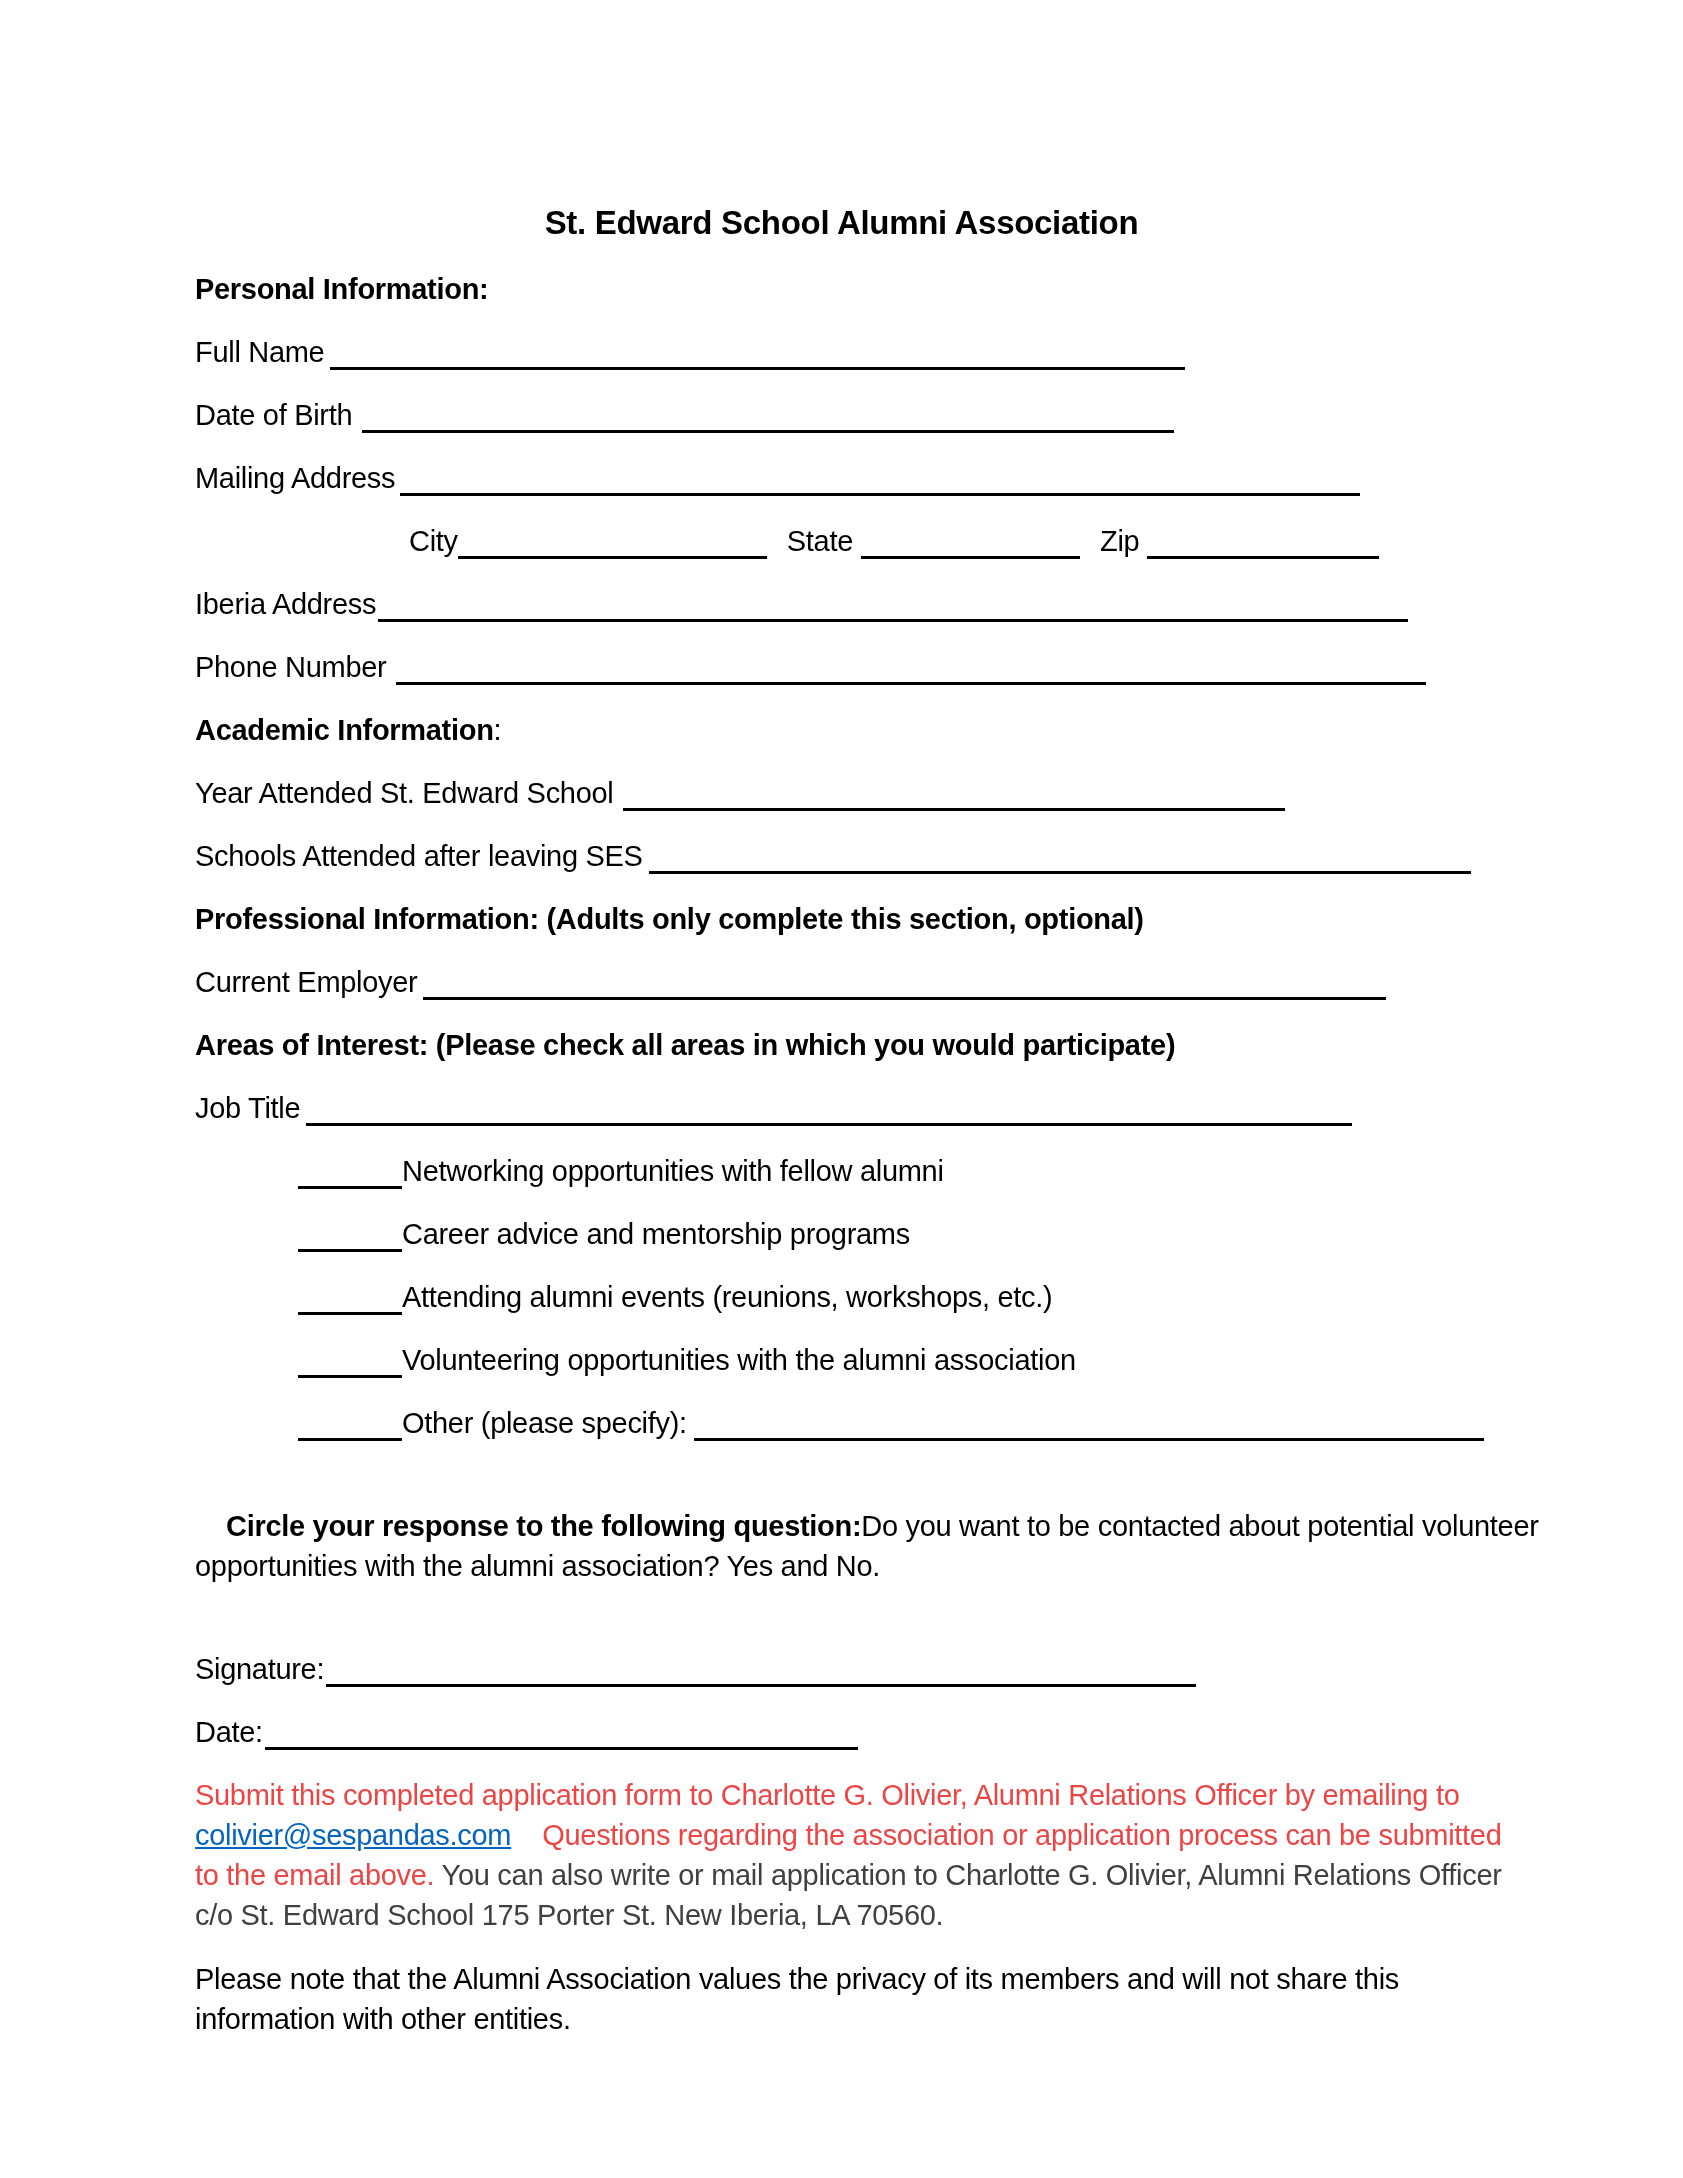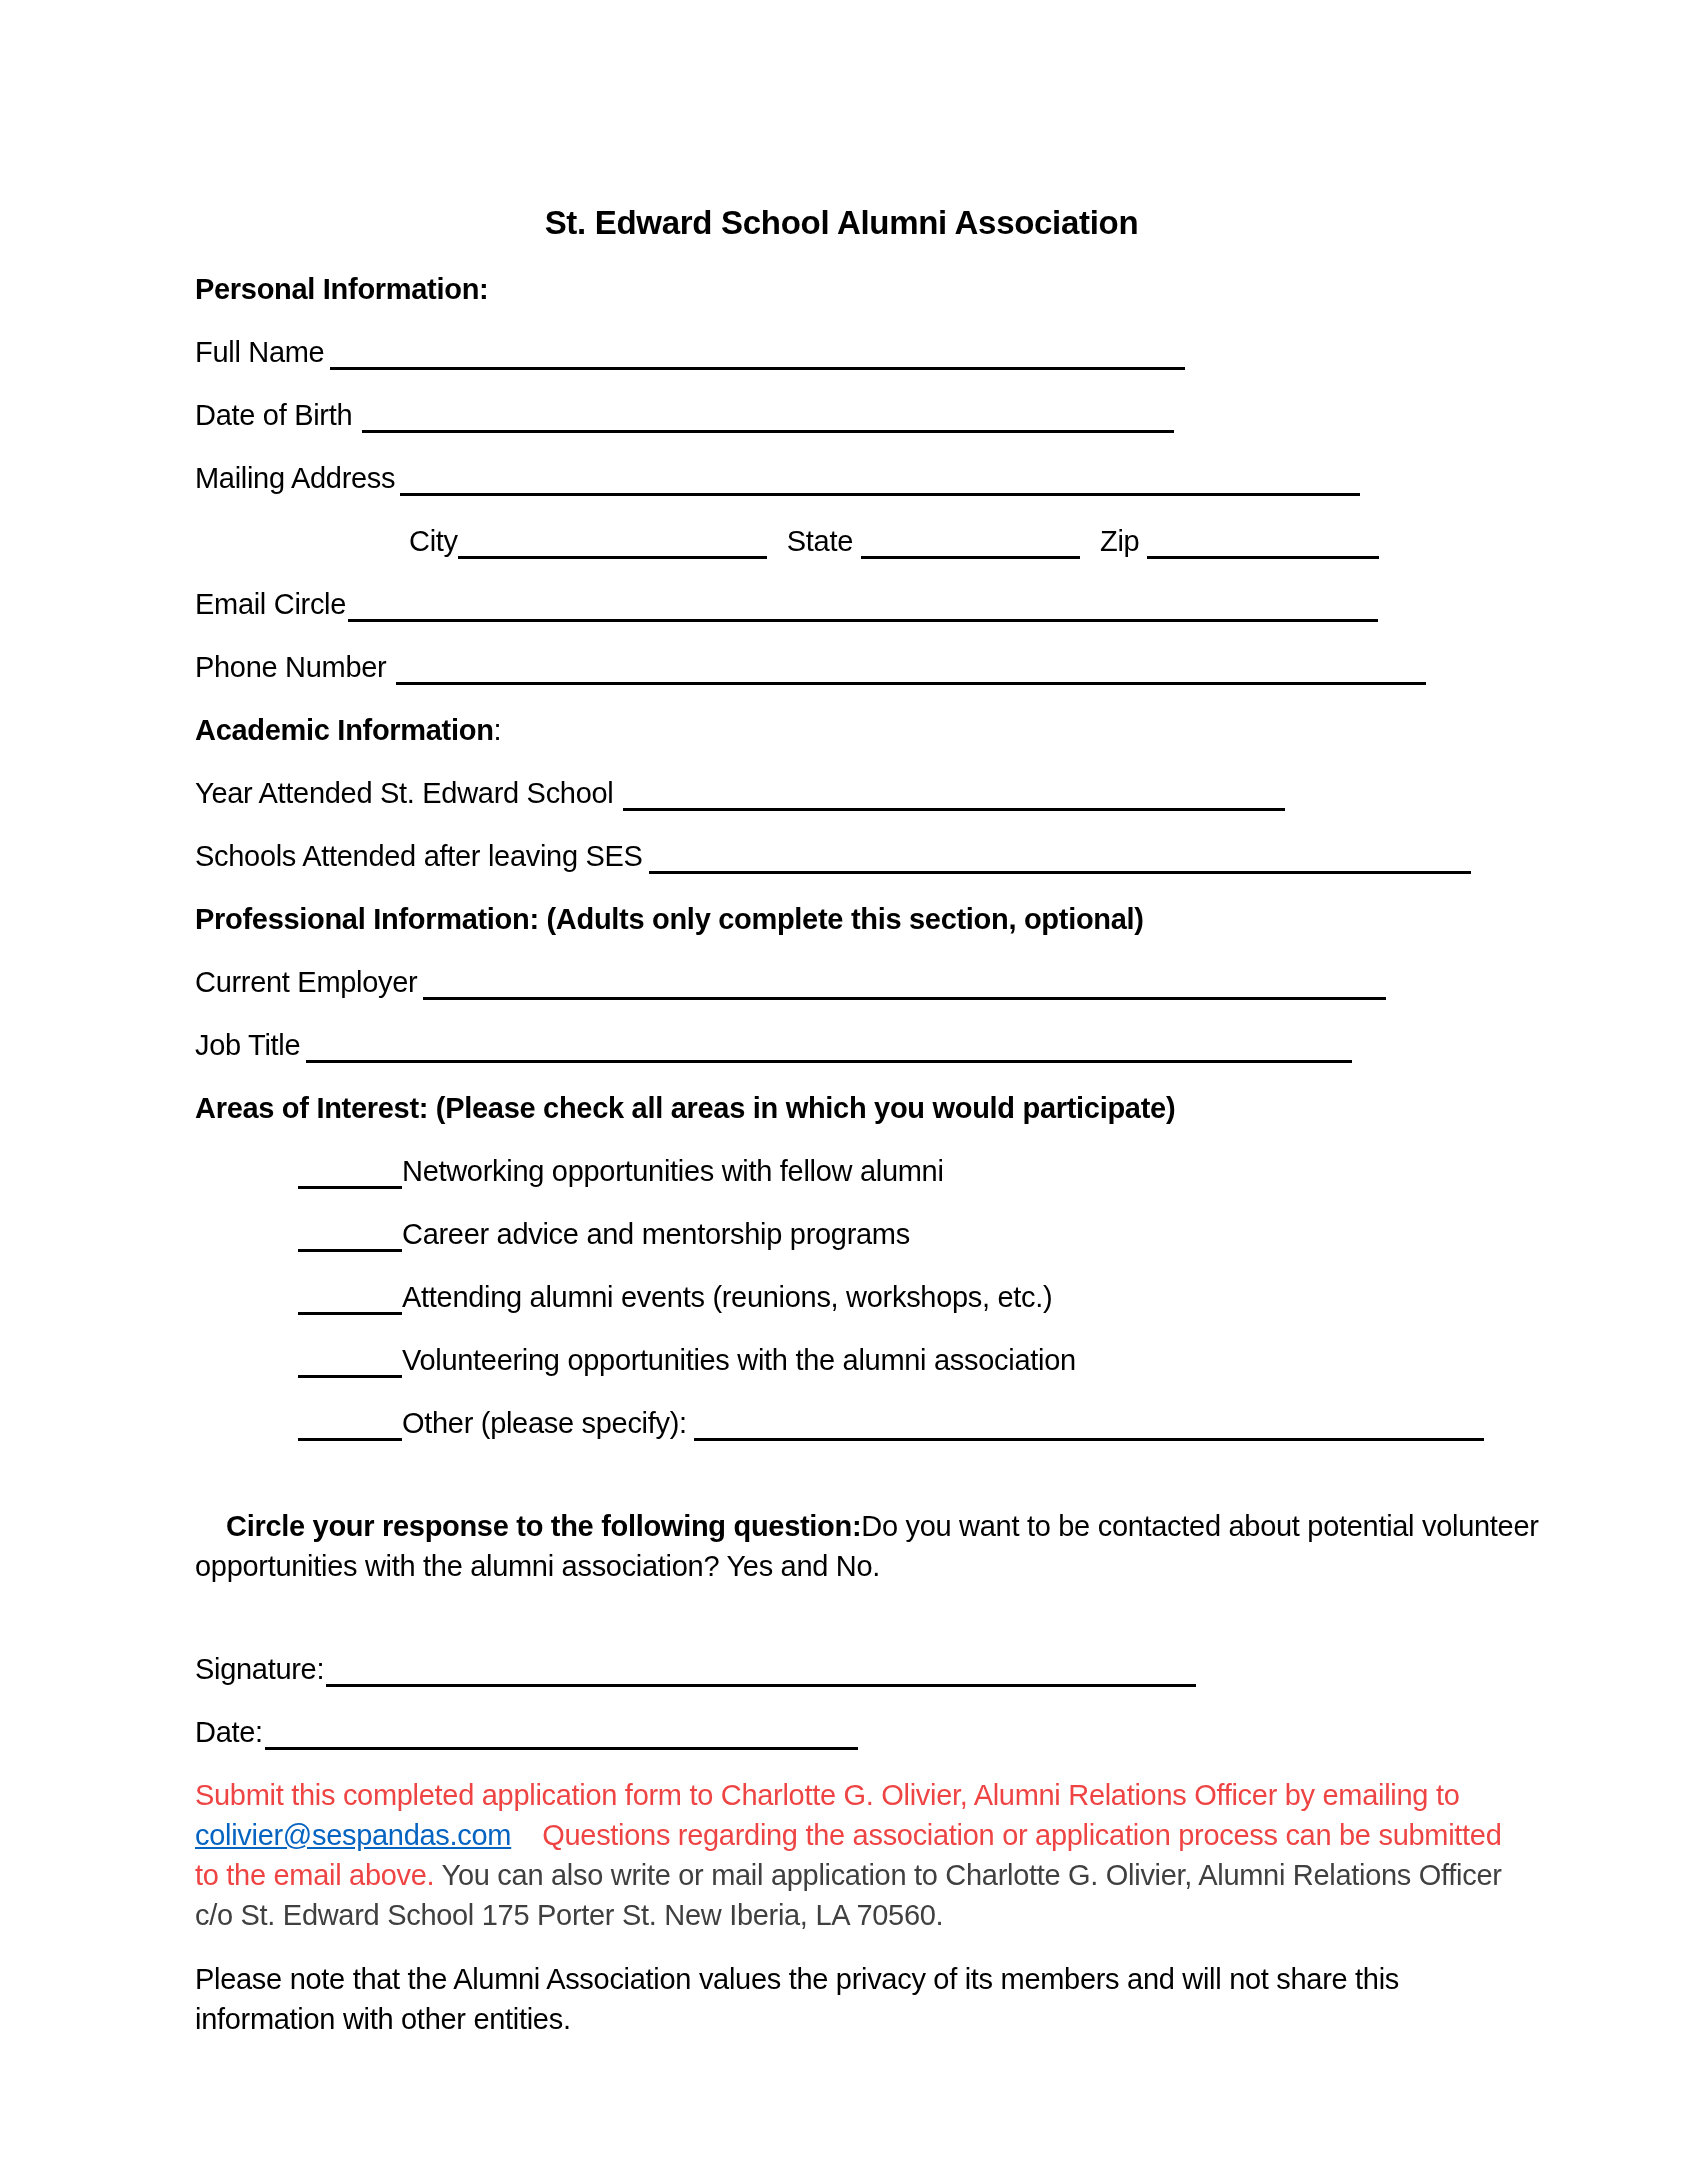--- a/index.html
+++ b/index.html
@@ -87,21 +87,21 @@
 
   <div class="row">
     <span>Mailing Address</span><span class="fill w-mailing"></span>
   </div>
 
   <div class="row indent-city">
     <span>City</span><span class="fill w-city"></span><span class="lbl-gap">State</span><span class="fill w-state"></span><span class="lbl-gap">Zip</span><span class="fill w-zip"></span>
   </div>
 
   <div class="row">
-    <span>Email Circle</span><span class="fill w-email"></span>
+    <span>Iberia Address</span><span class="fill w-email"></span>
   </div>
 
   <div class="row">
     <span>Phone Number</span><span class="fill w-phone"></span>
   </div>
 
   <div class="row">
     <span class="bold">Academic Information</span><span>:</span>
   </div>
 
@@ -112,25 +112,25 @@
   <div class="row">
     <span>Schools Attended after leaving SES</span><span class="fill w-schools"></span>
   </div>
 
   <div class="row bold">Professional Information: (Adults only complete this section, optional)</div>
 
   <div class="row">
     <span>Current Employer</span><span class="fill w-employer"></span>
   </div>
 
+  <div class="row bold">Areas of Interest: (Please check all areas in which you would participate)</div>
+
   <div class="row">
     <span>Job Title</span><span class="fill w-jobtitle"></span>
   </div>
-
-  <div class="row bold">Areas of Interest: (Please check all areas in which you would participate)</div>
 
   <div class="row indent-check">
     <span class="fill w-check"></span><span>Networking opportunities with fellow alumni</span>
   </div>
 
   <div class="row indent-check">
     <span class="fill w-check"></span><span>Career advice and mentorship programs</span>
   </div>
 
   <div class="row indent-check">

